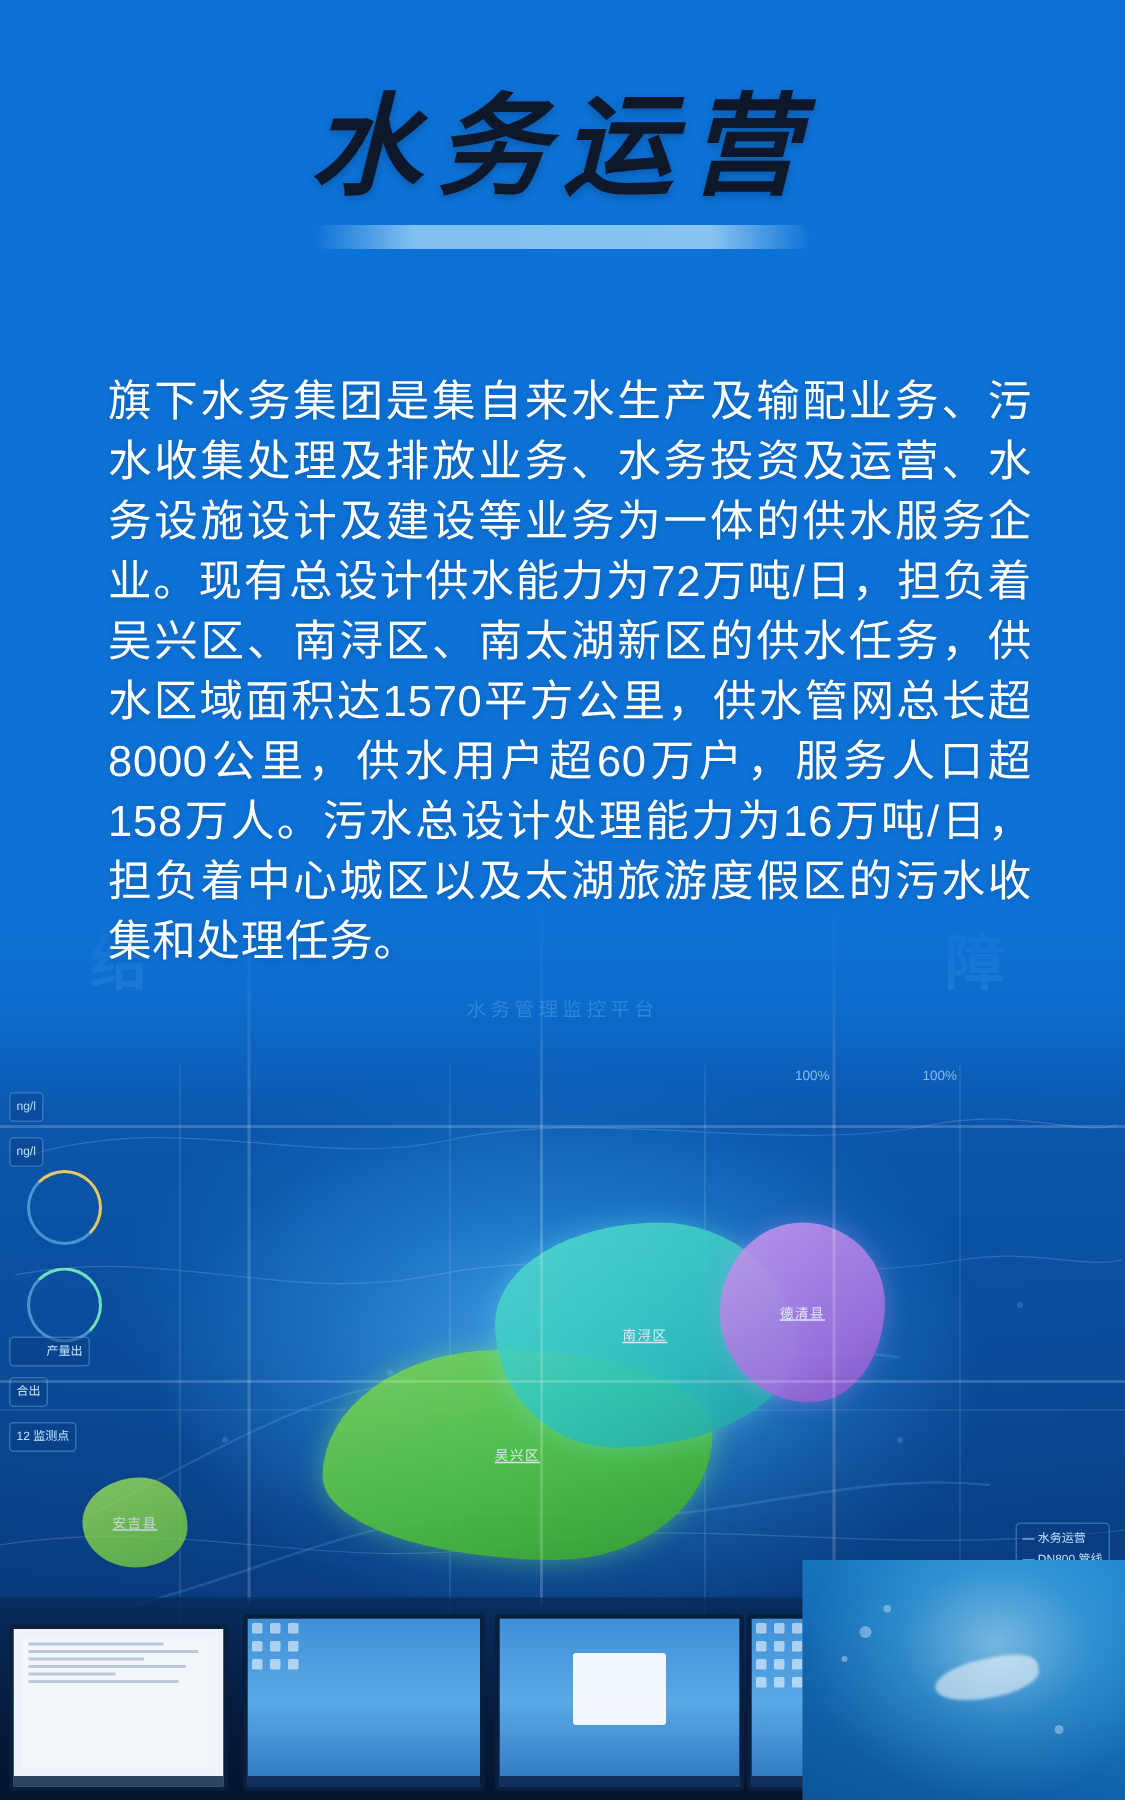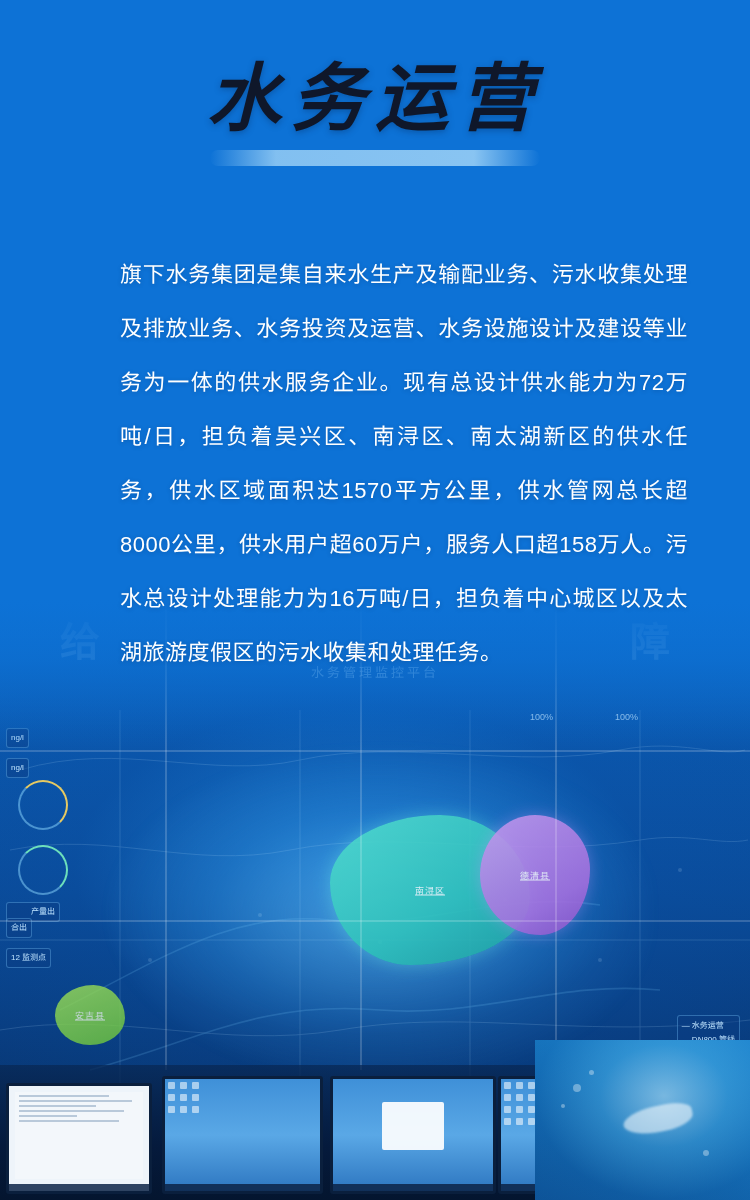--- a/index.html
+++ b/index.html
@@ -275,27 +275,26 @@
     background: linear-gradient(90deg, rgba(120,185,240,0.0) 0%, rgba(150,205,245,0.85) 20%, rgba(150,205,245,0.9) 80%, rgba(120,185,240,0.0) 100%);
     border-radius: 8px;
   }
 
   .body-text {
     position: absolute;
     left: 72px;
     right: 62px;
     top: 248px;
     color: #ffffff;
-    font-size: 22px;
-    line-height: 54px;
+    font-size: 29px;
+    line-height: 40px;
     letter-spacing: 0.5px;
     text-align: justify;
     text-shadow: 0 1px 4px rgba(0,45,100,0.30);
     white-space: pre-wrap;
-    margin-left: 48px;
   }
 </style>
 </head>
 <body>
 
 <div id="page">
 
   <div class="bg-photo">
 
     <div class="map-glow"></div>
@@ -330,29 +329,32 @@
     <div class="dash-title" style="left:50%; top:62px; transform:translateX(-50%);">水务管理监控平台</div>
 
     <div class="pct-label" style="left:530px; top:112px;">100%</div>
     <div class="pct-label" style="left:615px; top:112px;">100%</div>
 
     <div class="gauge" style="left:18px; top:180px;"></div>
     <div class="gauge" style="left:18px; top:245px; border-top-color:rgba(120,240,190,0.9); border-right-color:rgba(120,240,190,0.9);"></div>
 
     <div class="dash-card" style="left:6px; top:128px;">ng/l</div>
     <div class="dash-card" style="left:6px; top:158px;">ng/l</div>
-    <div class="dash-card" style="left:6px; top:302px;padding-left:24px;">产量出</div>
+    <div class="dash-card" style="left:6px; top:291px;padding-left:24px;">产量出</div>
     <div class="dash-card" style="left:6px; top:318px;">合出</div>
     <div class="dash-card" style="left:6px; top:348px;">12 监测点</div>
 
     <div class="dash-card" style="right:10px; top:415px; line-height:1.8;">
       <div>— 水务运营</div>
       <div>— DN800 管线</div>
     </div>
 
+    <div class="district d-green">
+      <span class="d-label">吴兴区</span>
+    </div>
     <div class="district d-teal">
       <span class="d-label">南浔区</span>
     </div>
     <div class="district d-purple">
       <span class="d-label">德清县</span>
     </div>
     <div class="district d-lime-small">
       <span class="d-label">安吉县</span>
     </div>
 

